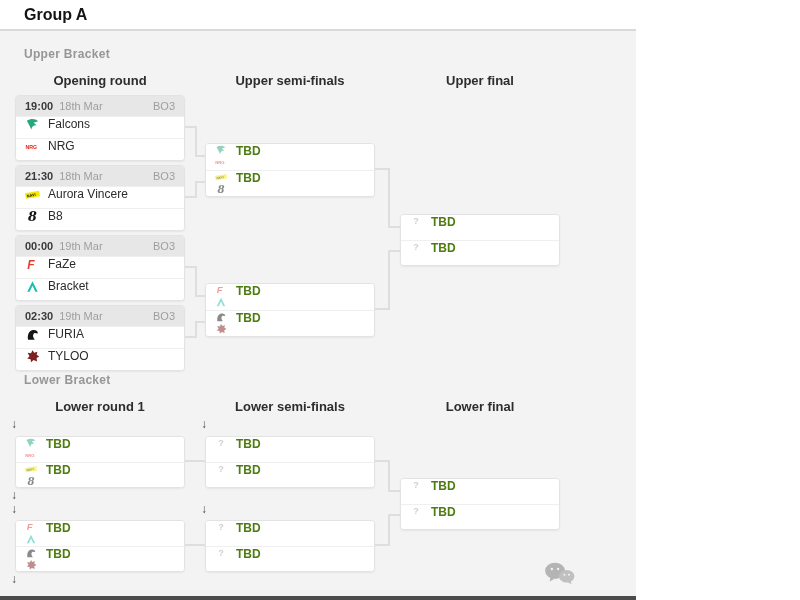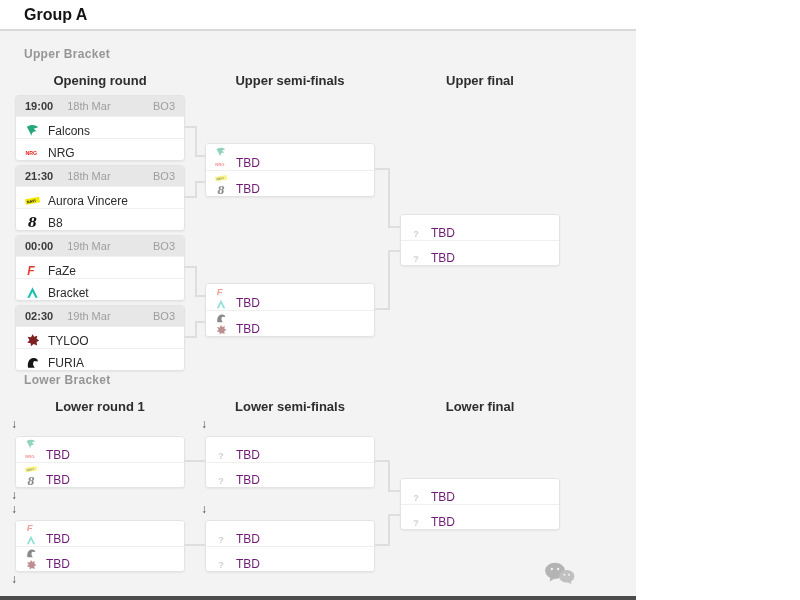--- a/index.html
+++ b/index.html
@@ -10,33 +10,33 @@
     border-bottom:2px solid #d9d9d9;display:flex;align-items:center;padding:0 28px 0 24px;cursor:pointer}
   .group-title{font-size:16px;font-weight:700;color:#141414}
   .caret{margin-left:auto;font-size:9px;color:#1d1d1d}
   .section-label{position:absolute;left:24px;font-size:12px;font-weight:700;color:#969696;letter-spacing:.3px}
   .col-header{position:absolute;text-align:center;font-size:13px;font-weight:700;color:#2d2d2d}
   .match{position:absolute;width:170px;background:#fff;border:1px solid #e3e3e3;border-radius:4px;
     box-shadow:0 1px 2px rgba(0,0,0,.06);overflow:hidden}
   .fw{width:160px}
   .match-head{height:20px;background:#e7e7e8;display:flex;align-items:center;padding:0 9px;font-size:11px}
   .mh-time{font-weight:700;color:#3a3a3a}
-  .mh-date{color:#9e9e9e;margin-left:14px}
+  .mh-date{color:#9e9e9e;margin-left:6px}
   .mh-fmt{color:#9e9e9e;margin-left:auto}
-  .slot{display:flex;align-items:flex-end;padding:0 9px;gap:8px;height:22px;border-top:1px solid #efefef;
+  .slot{display:flex;align-items:flex-start;padding:0 9px;gap:8px;height:22px;border-top:1px solid #efefef;
     font-size:12px;color:#2b2b2b;font-weight:500;background:#fff}
   .match > .slot:first-child{border-top:none}
   .h26{height:26px}
   .h25{height:25px}
   .logo{width:15px;height:15px;flex:0 0 auto}
   .logo svg{width:100%;height:100%;display:block}
   .logo-stack{display:flex;flex-direction:column;justify-content:center;width:13px;flex:0 0 auto;opacity:.5}
   .mini{width:12px;height:12px}
   .mini svg{width:100%;height:100%;display:block}
-  .tbd-name{color:#701a75;font-weight:400}
+  .tbd-name{color:#4d7c0f;font-weight:700}
   .hl{position:absolute;height:2px;background:#dedede}
   .vl{position:absolute;width:2px;background:#dedede}
   .drop{position:absolute;font-size:12px;color:#4a4a4a;font-weight:700;line-height:12px}
   .watermark{position:absolute;left:543px;top:560px;display:flex;align-items:center;gap:9px;
     color:#b2b2b2;font-size:19px;letter-spacing:1px}
   .wechat{display:flex;align-items:center}
   .bottom-bar{position:absolute;left:0;bottom:0;width:800px;height:4px;background:#4b4b4b}
 </style>
 </head>
 <body>
@@ -162,32 +162,32 @@
 
   <div class="match" style="left:15px;top:305px">
     <div class="match-head">
       <span class="mh-time">02:30</span>
       <span class="mh-date">19th Mar</span>
       <span class="mh-fmt">BO3</span>
     </div>
     <div class="slot">
       <span class="logo">
           <svg viewBox="0 0 20 20">
+            <use href="#sym-furia"></use>
+          </svg>
+        </span>
+      <span>FURIA</span>
+    </div>
+    <div class="slot">
+      <span class="logo">
+          <svg viewBox="0 0 20 20">
             <use href="#sym-tyloo"></use>
           </svg>
         </span>
       <span>TYLOO</span>
-    </div>
-    <div class="slot">
-      <span class="logo">
-          <svg viewBox="0 0 20 20">
-            <use href="#sym-furia"></use>
-          </svg>
-        </span>
-      <span>FURIA</span>
     </div>
   </div>
 
   <div class="match" style="left:205px;top:143px">
     <div class="slot h26">
       <span class="logo-stack">
         <span class="mini">
             <svg viewBox="0 0 20 20">
               <use href="#sym-falcons"></use>
             </svg>

